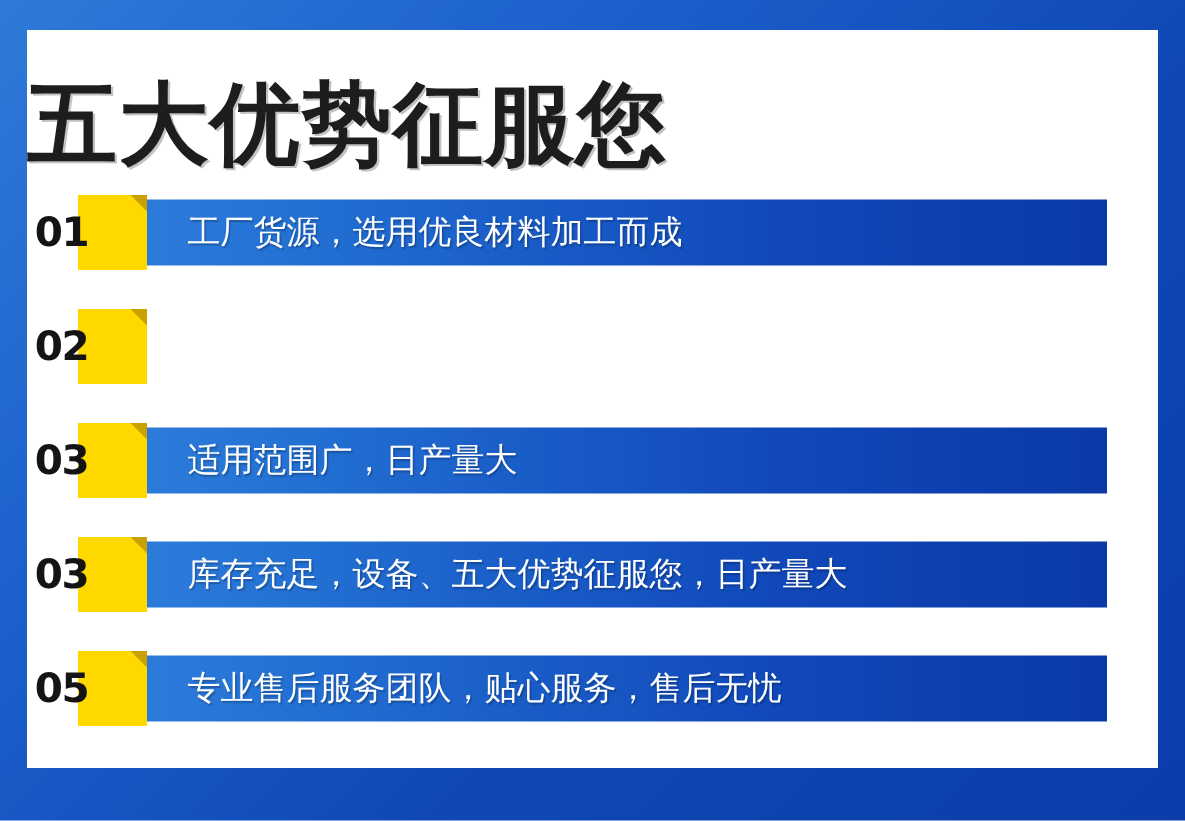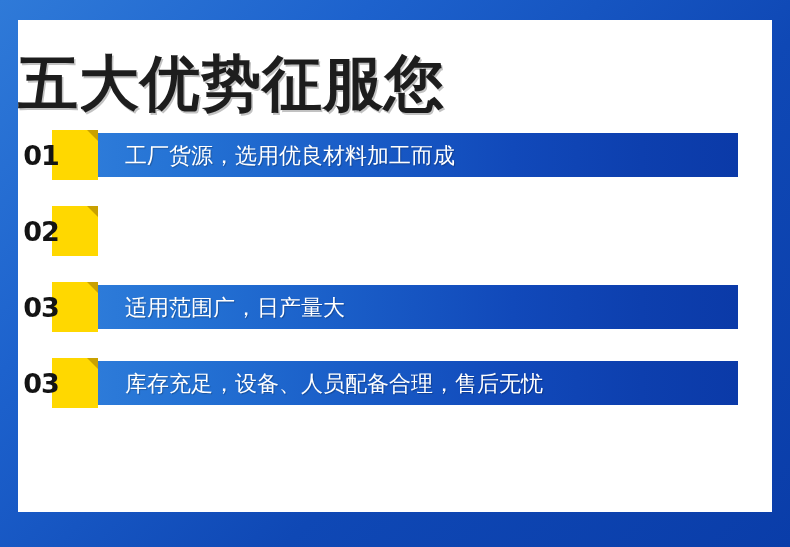--- a/index.html
+++ b/index.html
@@ -161,20 +161,29 @@
           <div class="bar-text">适用范围广，日产量大</div>
         </div>
       </div>
 
       <div class="adv-row">
         <div class="badge">
           <div class="badge-fold"></div>
         </div>
         <div class="badge-num">03</div>
         <div class="bar">
-          <div class="bar-text">库存充足，设备、人员配备合理，售后无忧</div>
+          <div class="bar-text">库存充足，设备、五大优势征服您，日产量大</div>
         </div>
       </div>
 
+      <div class="adv-row">
+        <div class="badge">
+          <div class="badge-fold"></div>
+        </div>
+        <div class="badge-num">05</div>
+        <div class="bar">
+          <div class="bar-text">专业售后服务团队，贴心服务，售后无忧</div>
+        </div>
+      </div>
 
     </div>
   </div>
 </div>
 
 </body></html>

